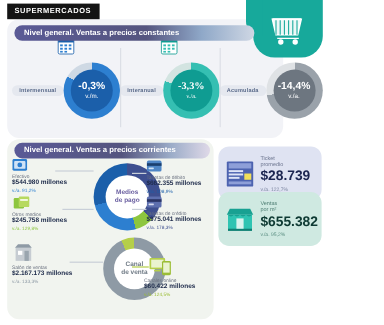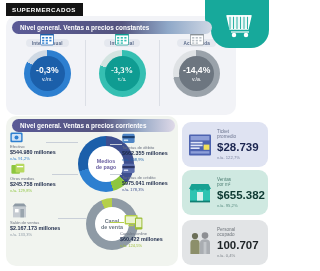--- a/index.html
+++ b/index.html
@@ -73,21 +73,21 @@
   }
 
   
   .kpi-cols {
     position:absolute; left:10px; top:36px;
     width: 224px; height: 76px;
     display:flex; z-index: 8;
   }
   .kpi-col {
     flex:1; position:relative;
-    display:flex; flex-direction:column; align-items:center;
+    display:flex; align-items:center;
   }
   .kpi-col + .kpi-col::before {
     content:""; position:absolute; left:0; top:4px;
     width:1px; height:66px; background:#dcdfe6;
   }
   .kpi-tag {
     font-size: 4.6px; color:#5a6a8a; font-weight:bold;
     background:#e5e8ef; border-radius:5px;
     padding: 1.6px 6px; margin-top:3px;
     letter-spacing:.2px;
@@ -163,21 +163,21 @@
   .rcard .rlabel { font-size:4.6px; line-height:1.2; }
   .rcard .rval { font-size:11.5px; font-weight:bold; line-height:1.15; margin-top:1px; }
   .rcard .rvar { font-size:4.2px; margin-top:1px; }
   .rcard-ico { width:26px; height:26px; flex:none; }
 
   .card-ticket { top:122px; background:#dfe3f2; }
   .card-ticket .rlabel { color:#6d7690; }
   .card-ticket .rval   { color:#1b2550;text-align:center; }
   .card-ticket .rvar   { color:#7b84a0; }
 
-  .card-m2 { top:170px; background:#cfe9e1; }
+  .card-m2 { top:160px; background:#cfe9e1; }
   .card-m2 .rlabel { color:#4f7f74; }
   .card-m2 .rval   { color:#0e3a33; }
   .card-m2 .rvar   { color:#5c8f83; }
 
   .card-pers { top:220px; background:#e2e4e6; }
   .card-pers .rlabel { color:#70767c; }
   .card-pers .rval   { color:#1d2326; }
   .card-pers .rvar   { color:#81878d; }
 </style>
 </head>
@@ -409,31 +409,14 @@
     <div class="txt">
       <div class="rlabel">
         <span>Ventas</span><br>
         <span>por m²</span>
       </div>
       <div class="rval">$655.382</div>
       <div class="rvar">v./a. 95,2%</div>
     </div>
   </div>
 
-  <div class="rcard card-pers">
-    <svg class="rcard-ico" viewBox="0 0 26 26">
-      <circle cx="8" cy="6" r="3.1" fill="#6b6f58"></circle>
-      <path d="M3.4 24 L3.4 13 q0-3.4 4.6-3.4 q4.6 0 4.6 3.4 L12.6 24 Z" fill="#8c8f6a"></path>
-      <circle cx="18" cy="5.6" r="3.3" fill="#8d8f93"></circle>
-      <path d="M13 24 L13 12.8 q0-3.5 5-3.5 q5 0 5 3.5 L23 24 Z" fill="#a9adb2"></path>
-      <rect x="16.6" y="12" width="2.8" height="12" fill="#c2c6ca"></rect>
-    </svg>
-    <div class="txt">
-      <div class="rlabel">
-        <span>Personal</span><br>
-        <span>ocupado</span>
-      </div>
-      <div class="rval">100.707</div>
-      <div class="rvar">v./a. 0,4%</div>
-    </div>
-  </div>
 
 </div>
 
 </body></html>

